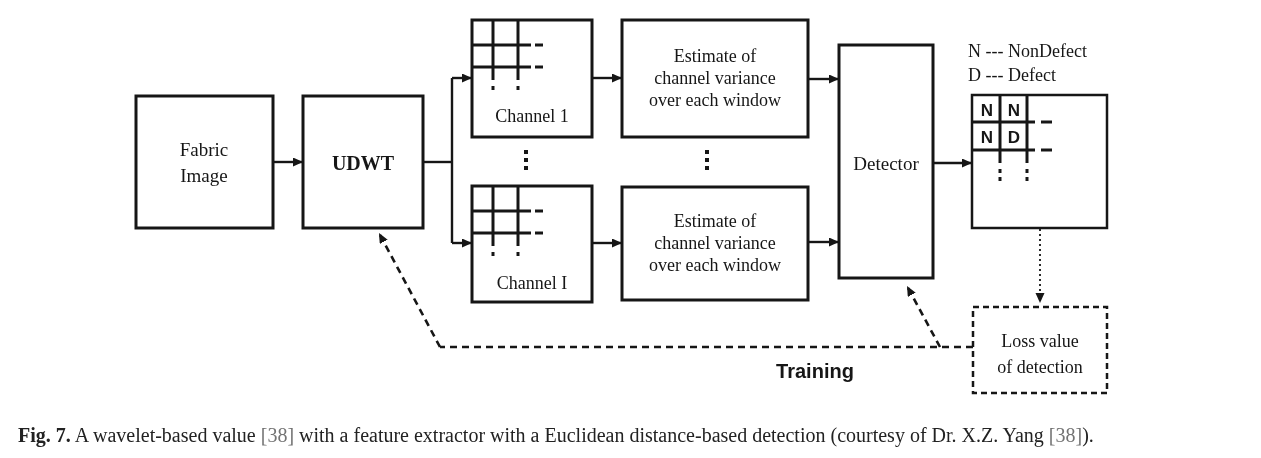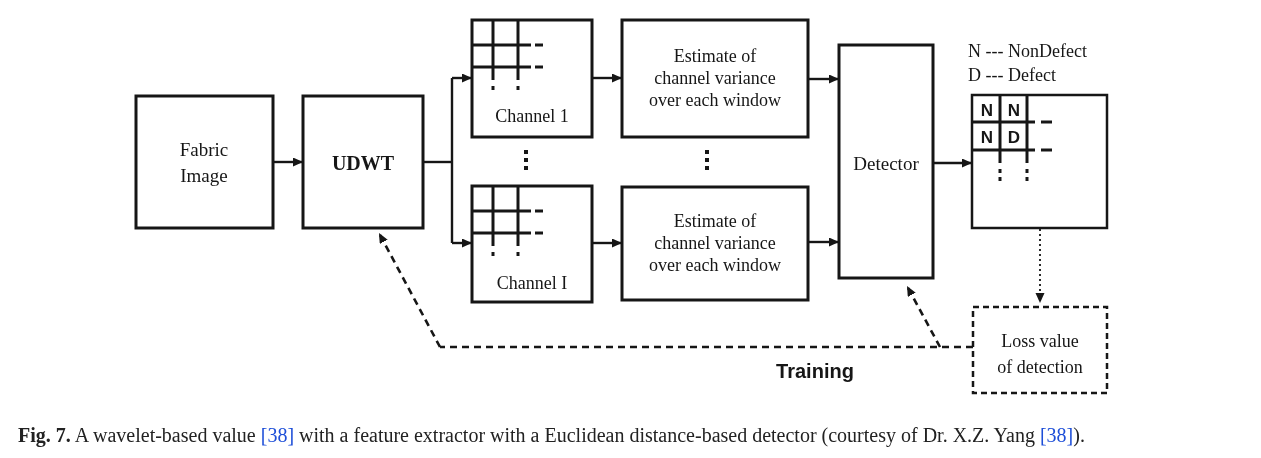--- a/index.html
+++ b/index.html
@@ -7,21 +7,21 @@
         font-family:"Liberation Serif",serif;}
   svg text{font-family:"Liberation Serif",serif;fill:#161616;}
   svg .boxlabel{font-size:19px;}
   svg .small{font-size:18px;}
   svg .boldlbl{font-size:20px;font-weight:bold;}
   svg .gridletter{font-family:"Liberation Sans",sans-serif;font-weight:bold;font-size:17px;}
   svg .sanslbl{font-family:"Liberation Sans",sans-serif;font-weight:bold;font-size:20px;}
   .caption{position:absolute;left:18px;top:424px;font-size:20px;color:#222222;
            font-family:"Liberation Serif",serif;white-space:nowrap;}
   .caption .figlab{font-weight:bold;text-align:right;}
-  .caption .ref{color:#1d4ed8;text-decoration:none;cursor:pointer;}
+  .caption .ref{color:#737373;text-decoration:none;cursor:pointer;}
 </style>
 </head>
 <body>
 
 <div id="page">
 
   <svg width="1261" height="412" viewBox="0 0 1261 412">
     <defs>
       <marker id="arw" markerWidth="12" markerHeight="11" refX="10" refY="4.5" orient="auto" markerUnits="userSpaceOnUse">
         <path d="M0,0 L10,4.5 L0,9 Z" fill="#161616"></path>
@@ -129,16 +129,16 @@
       <path d="M973,347 H440"></path>
       <path d="M440,347 L379,233" marker-end="url(#arw)"></path>
       <path d="M940,347 L907,286" marker-end="url(#arw)"></path>
     </g>
 
     <text x="815" y="371" text-anchor="middle" dominant-baseline="central" class="sanslbl">Training</text>
   </svg>
 
   
   <div class="caption">
-    <span class="figlab">Fig. 7.</span><span> A wavelet-based value </span><a class="ref">[38]</a><span> with a feature extractor with a Euclidean distance-based detector (courtesy of Dr. X.Z. Yang </span><a class="ref">[38]</a><span>).</span>
+    <span class="figlab">Fig. 7.</span><span> A wavelet-based value </span><a class="ref">[38]</a><span> with a feature extractor with a Euclidean distance-based detection (courtesy of Dr. X.Z. Yang </span><a class="ref">[38]</a><span>).</span>
   </div>
 
 </div>
 
 </body></html>

